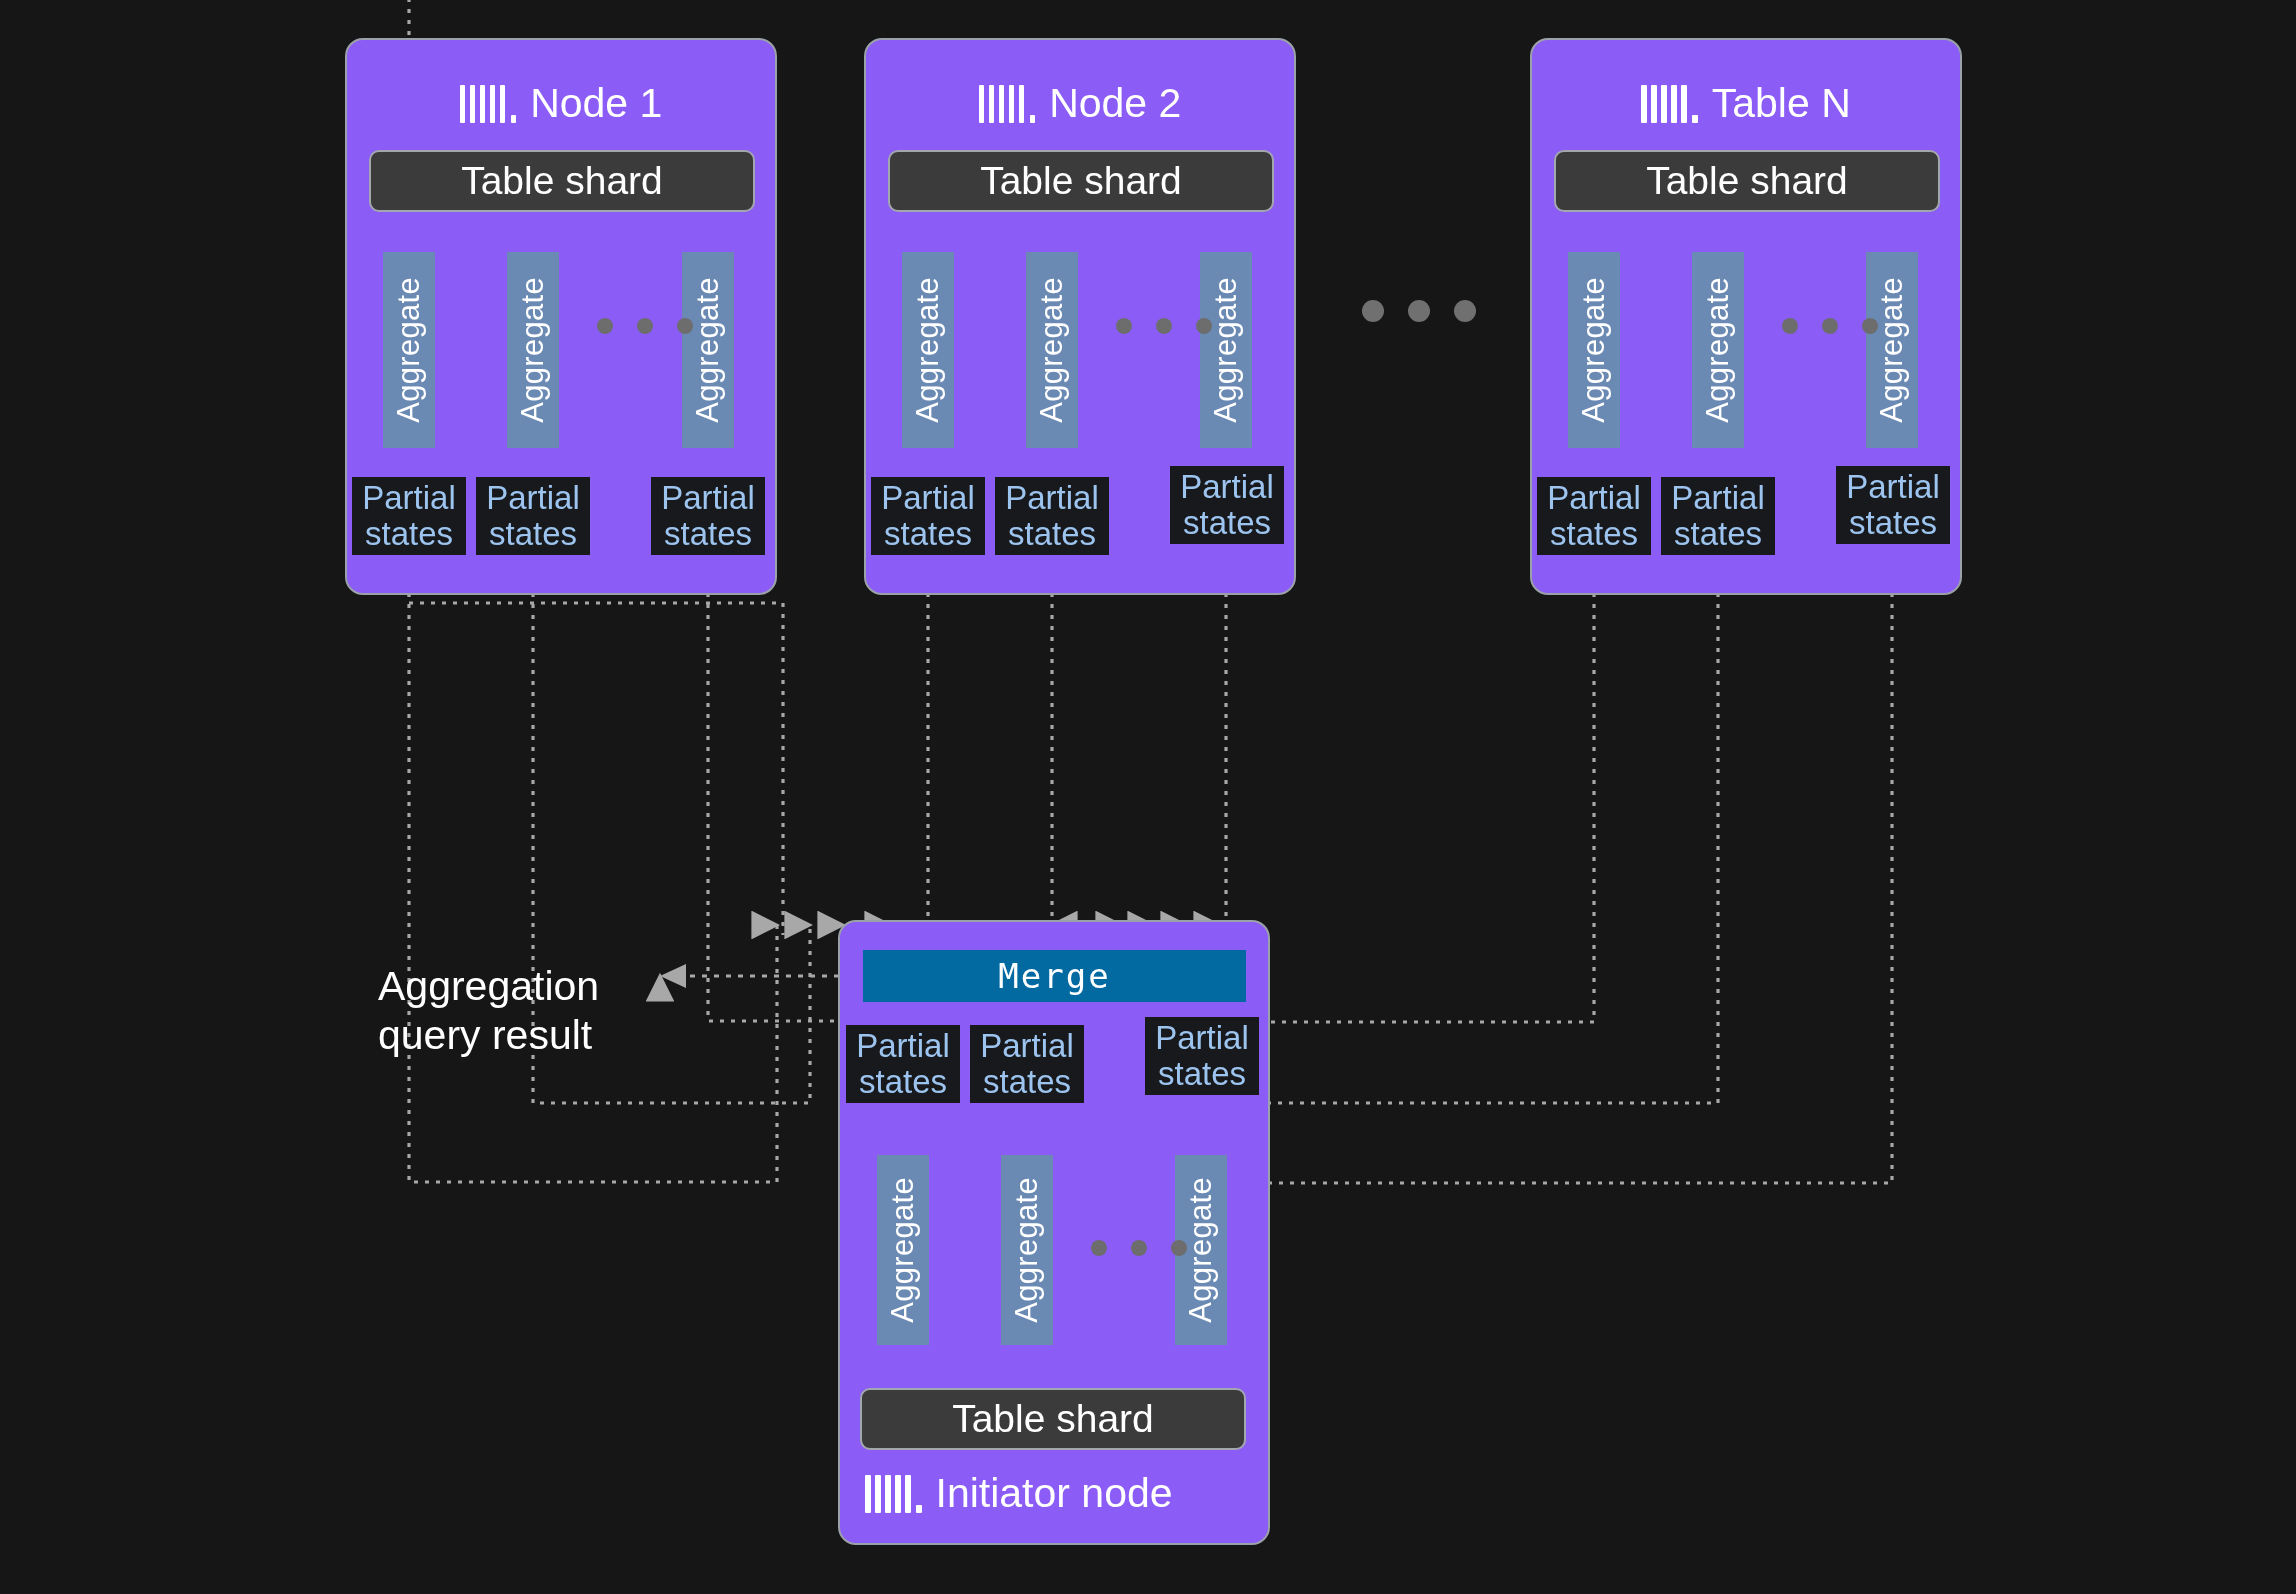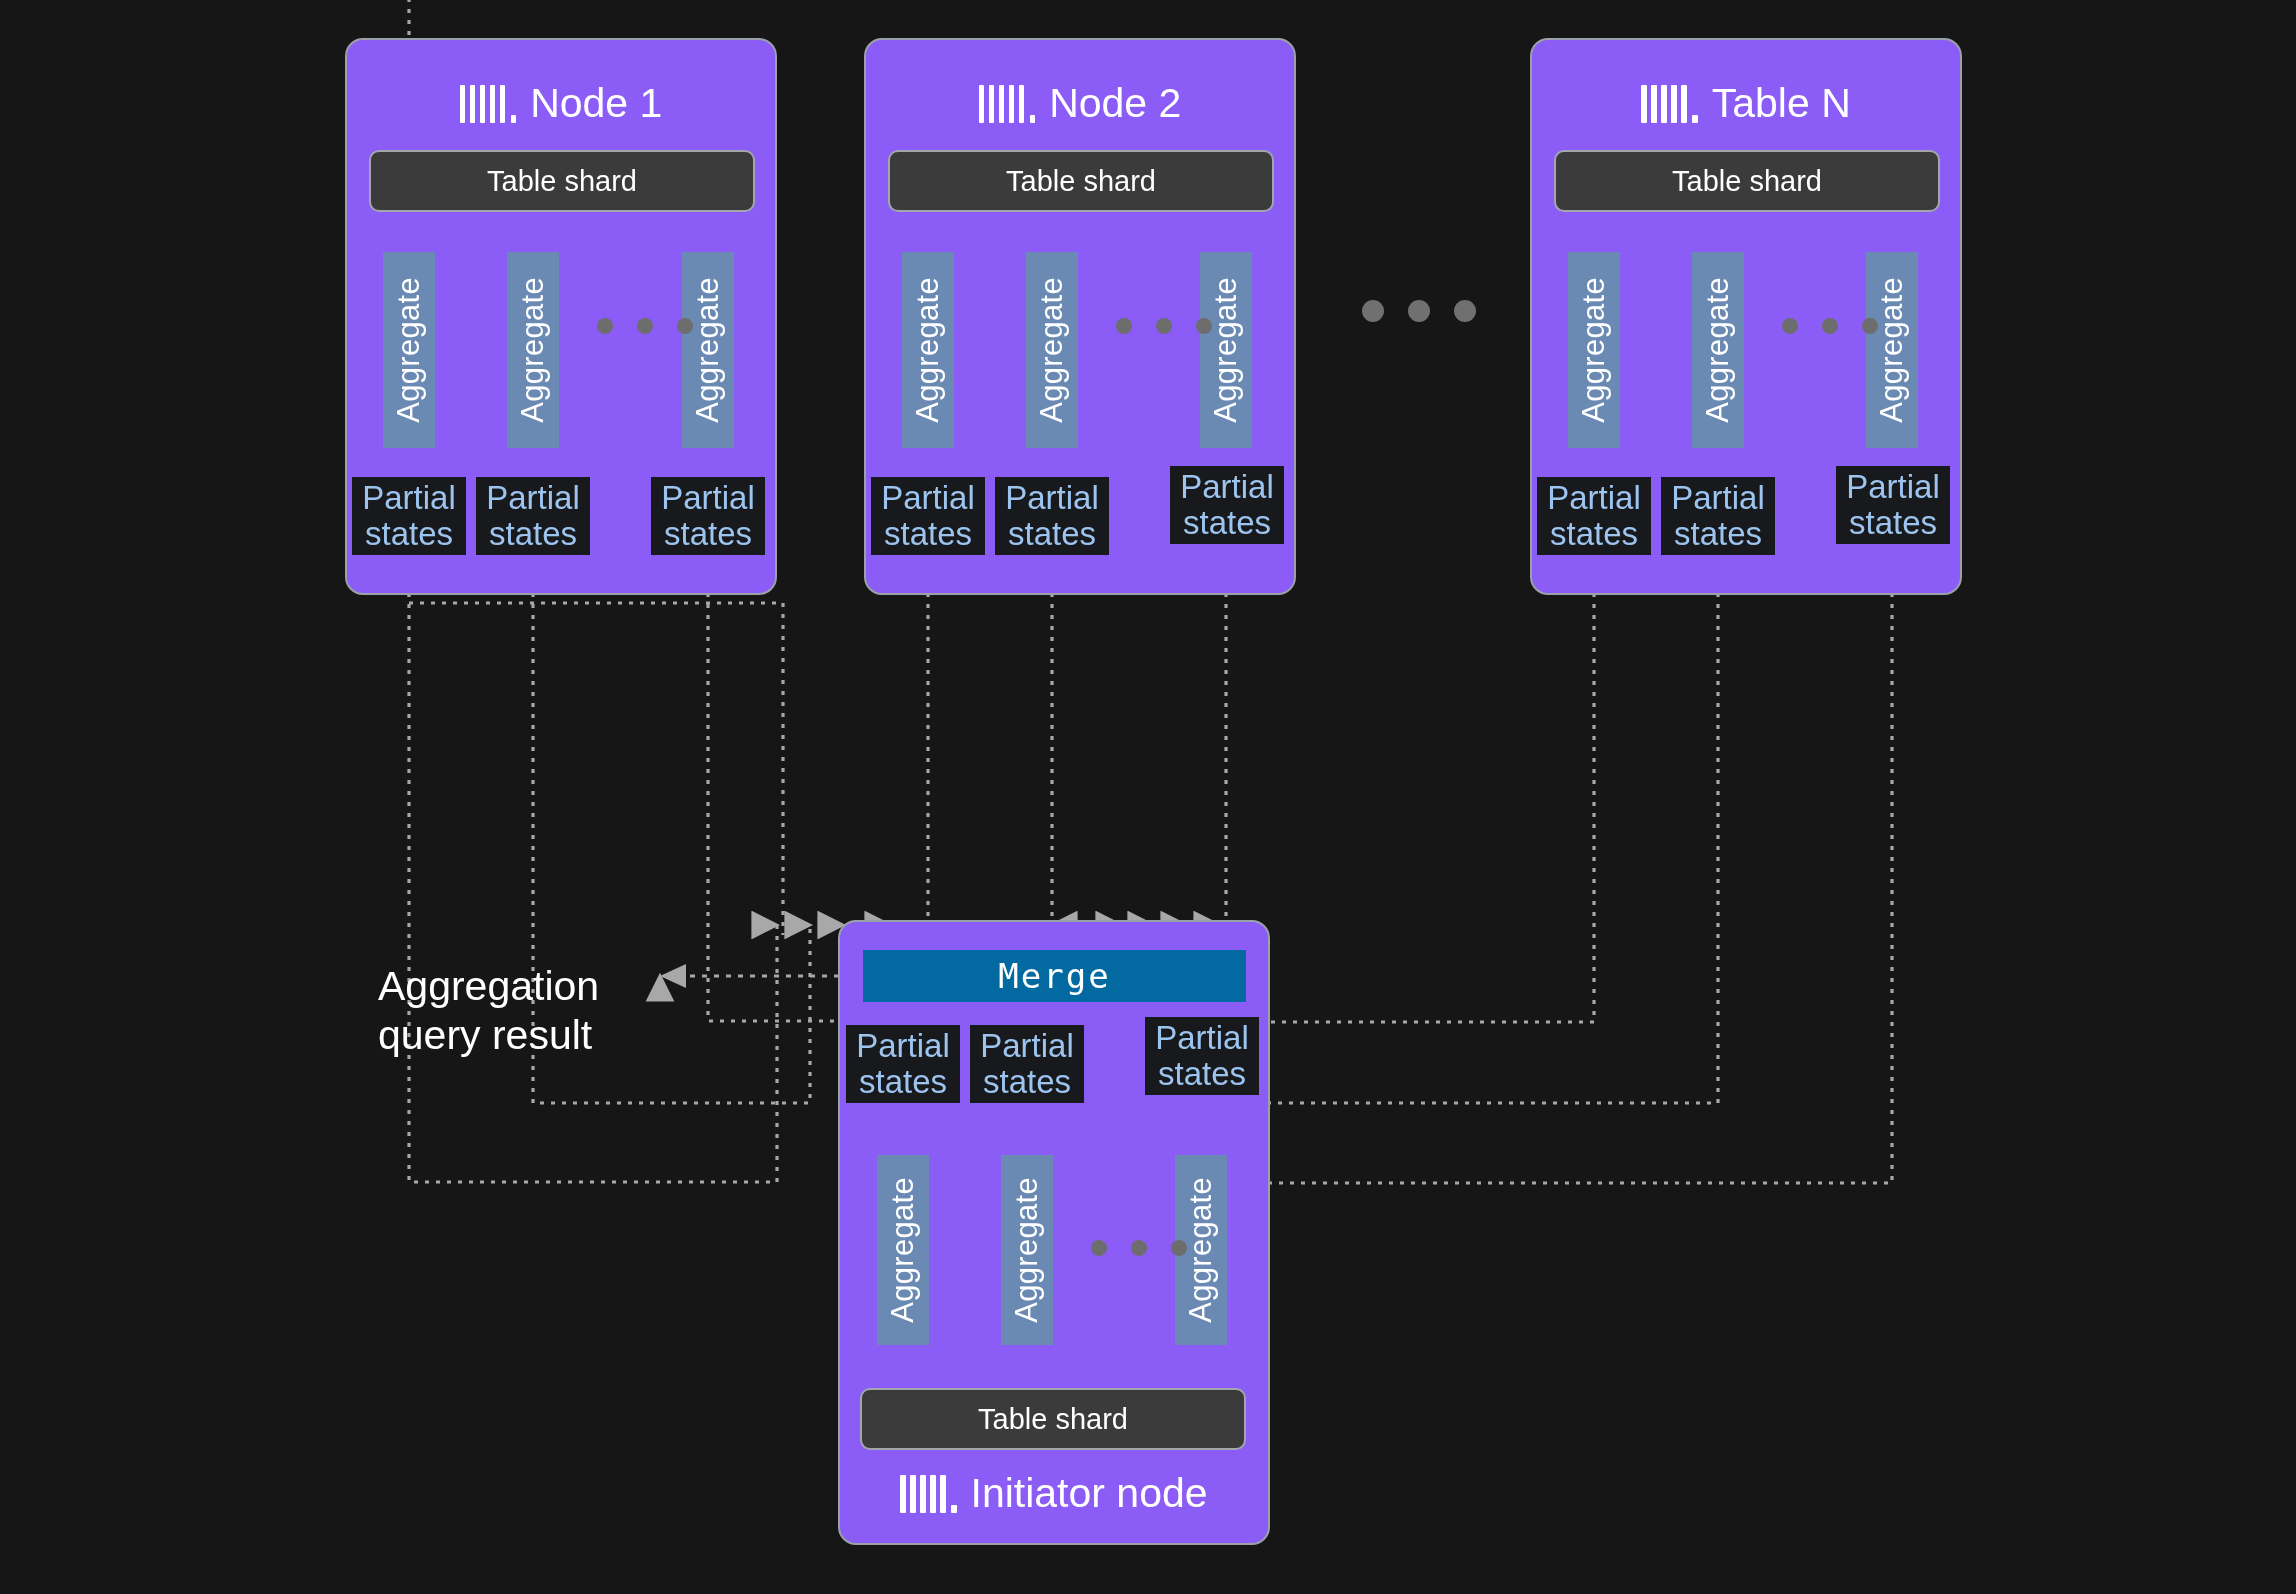--- a/index.html
+++ b/index.html
@@ -24,35 +24,35 @@
     box-sizing:border-box;
   }
   .node-title{
     position:absolute;left:0;right:0;
     text-align:center;
     color:#ffffff;
     font-size:41px;
     white-space:nowrap;
     display:flex;align-items:center;justify-content:center;gap:14px;
   }
-  .node-title.left{justify-content:flex-start;padding-left:60px;}
+  .node-title.left{justify-content:flex-start;padding-left:25px;}
 
   
   .ch-logo{display:inline-flex;align-items:flex-end;gap:4.5px;height:38px;}
   .ch-logo i{display:block;width:5.5px;height:38px;background:#ffffff;border-radius:1px;}
   .ch-logo u{display:block;width:5.5px;height:8px;background:#ffffff;border-radius:1px;margin-left:1px;}
 
   .table-shard{
     position:absolute;
     background:#3b3b3b;
     border:2px solid #a2a7ad;
     border-radius:10px;
     box-sizing:border-box;
     color:#ffffff;
-    font-size:29px;
+    font-size:39px;
     display:flex;align-items:center;justify-content:center;
     white-space:nowrap;
   }
 
   .agg{
     position:absolute;
     background:#6a8ab4;
     color:#ffffff;
     font-size:31px;
     display:flex;align-items:center;justify-content:center;

